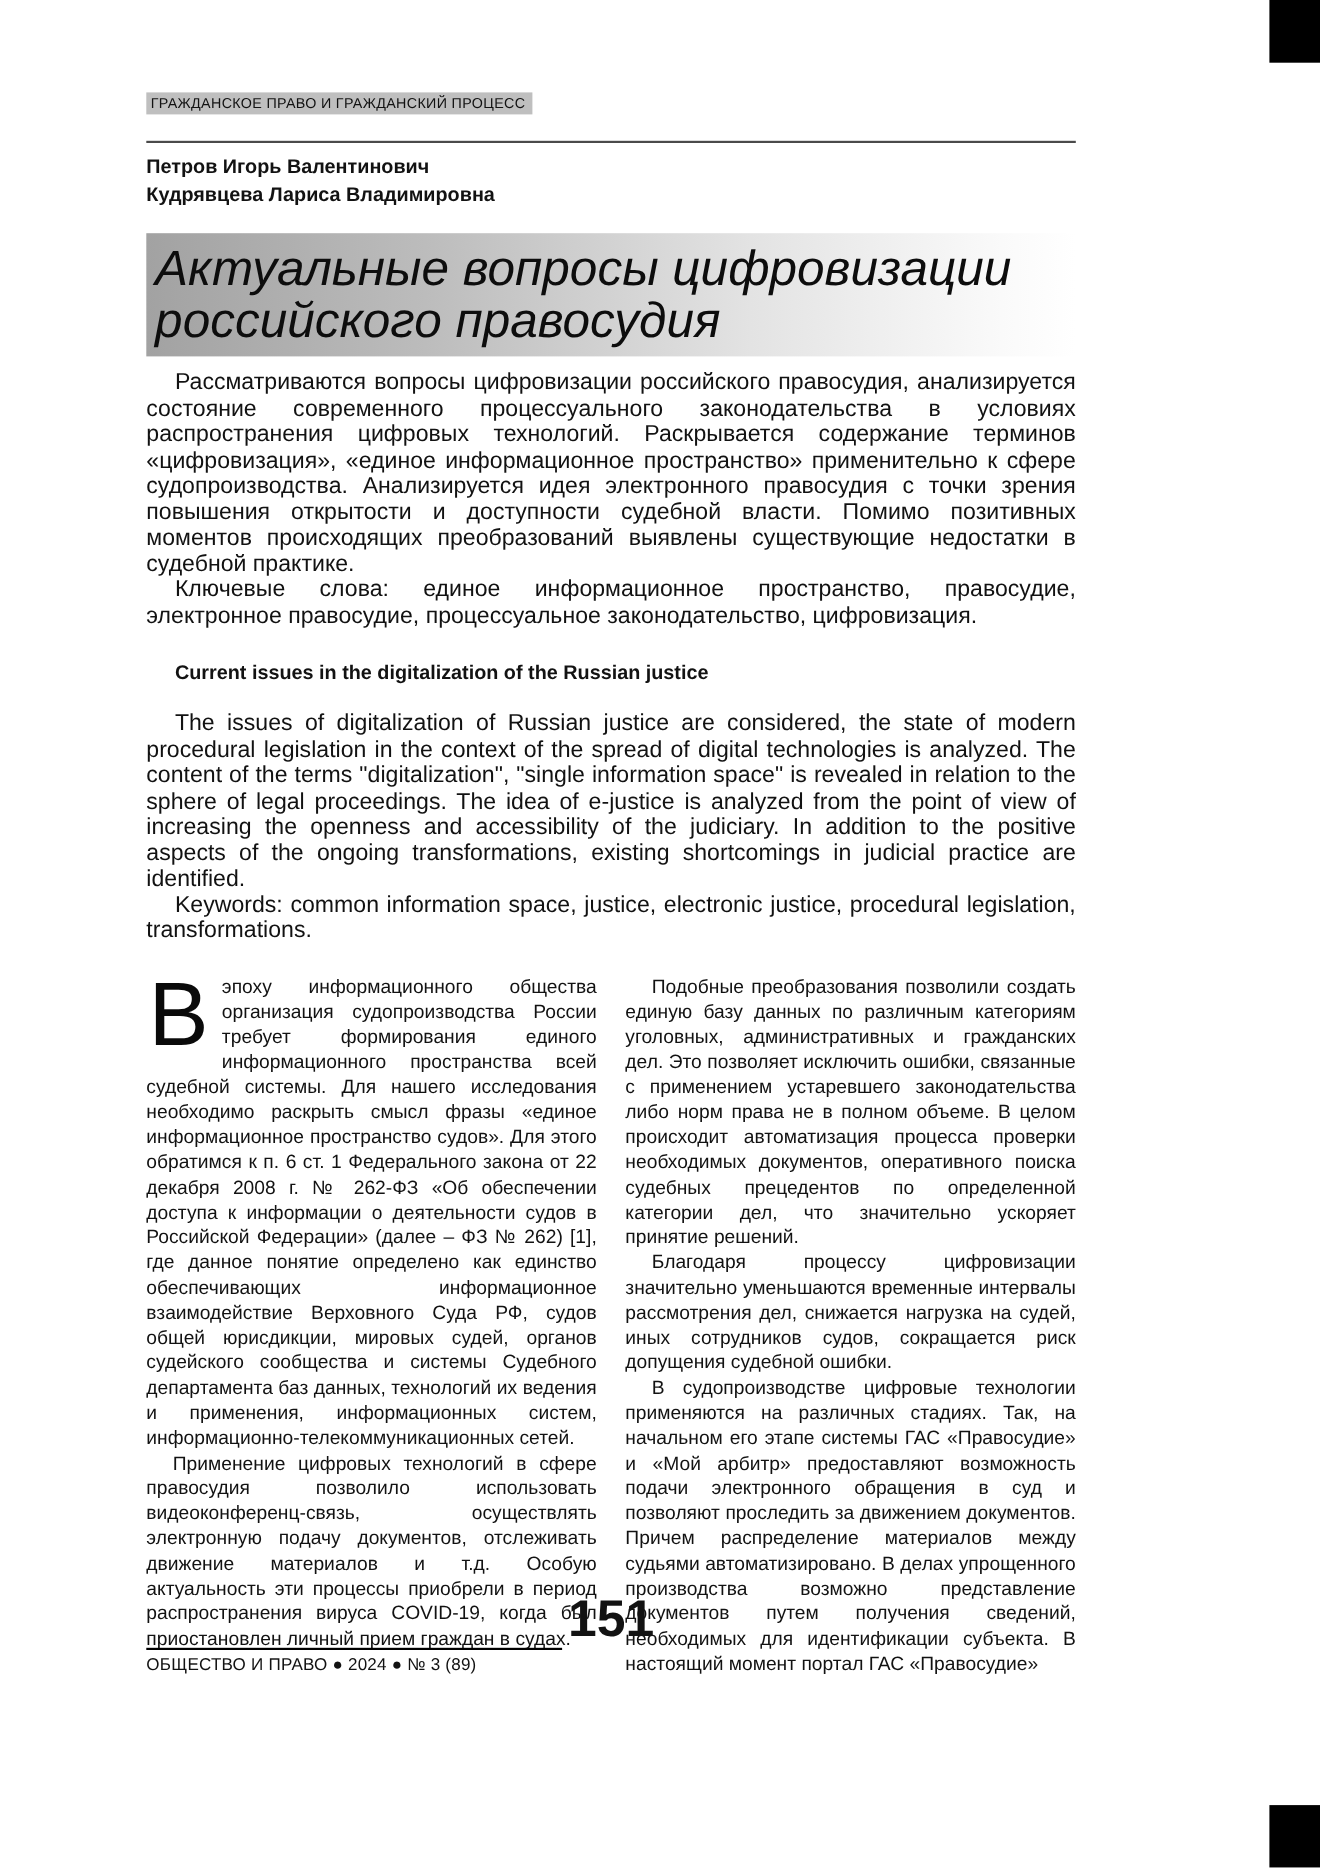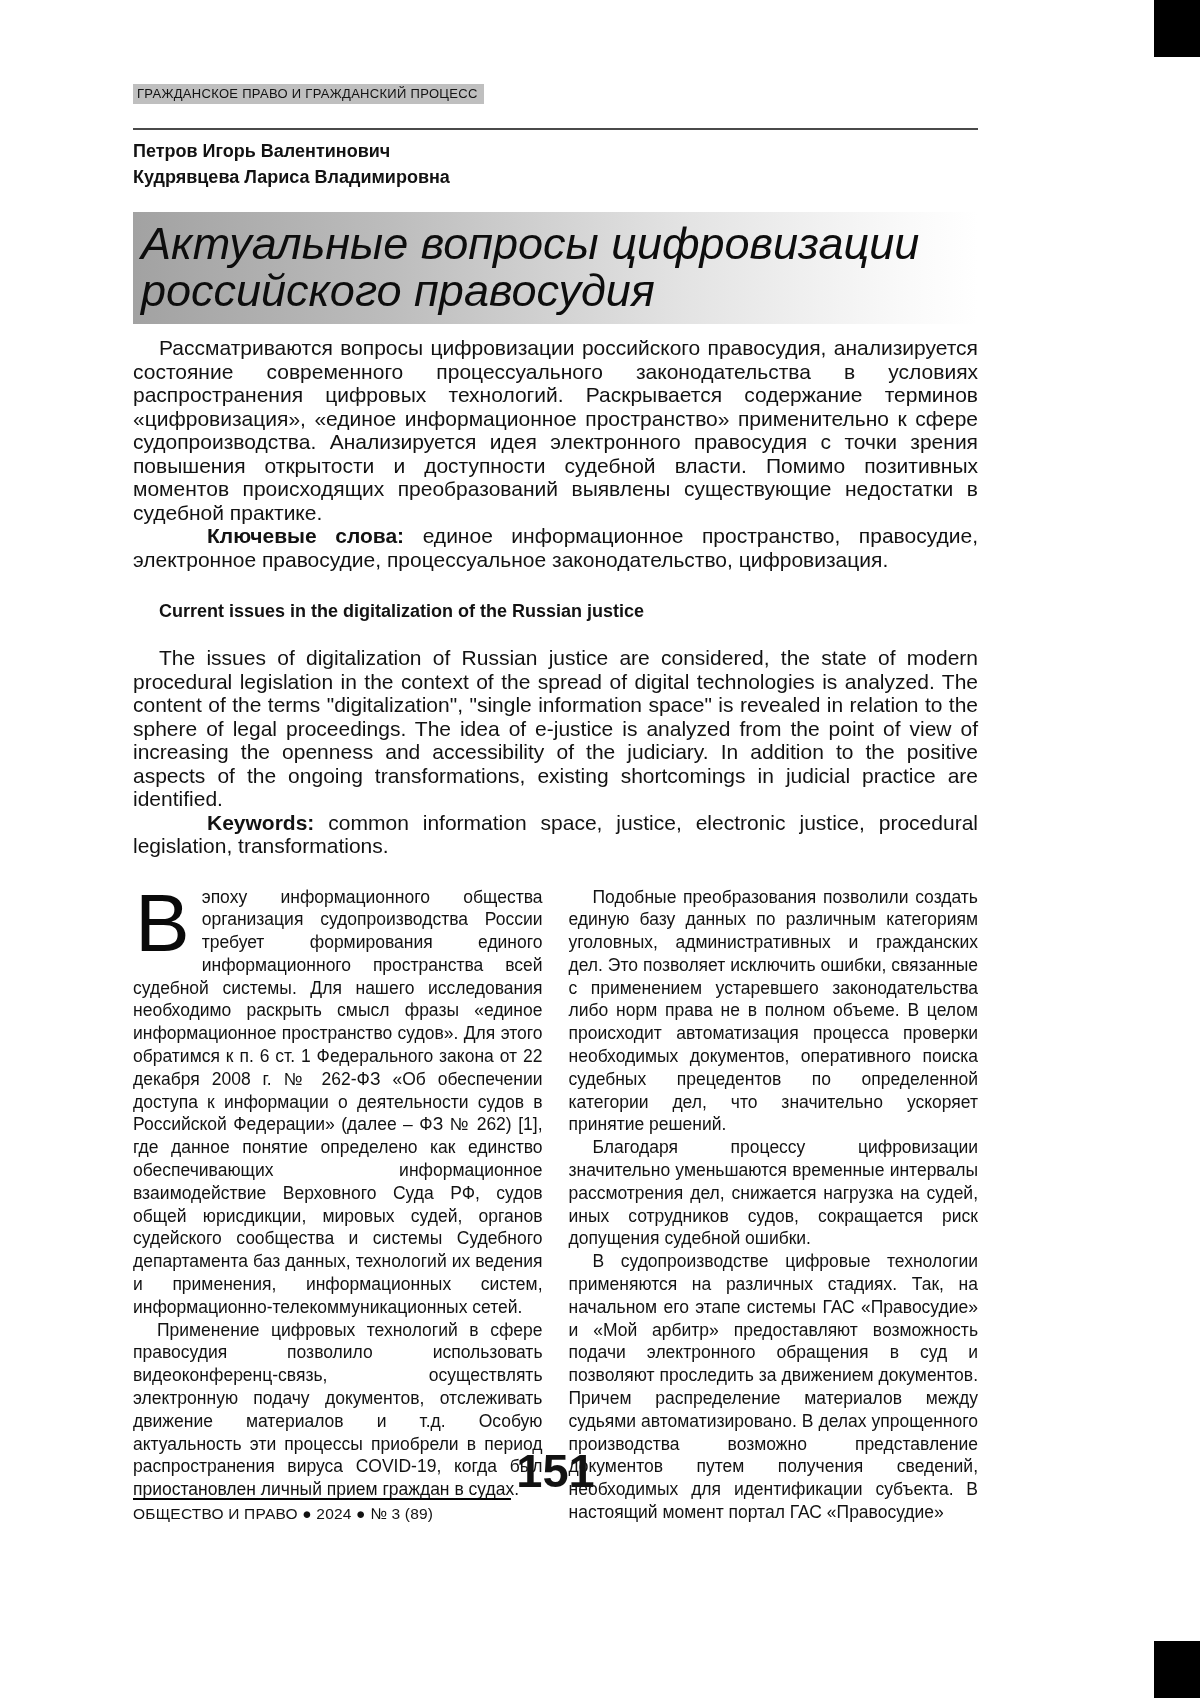--- a/index.html
+++ b/index.html
@@ -50,21 +50,21 @@
     color: #0d0d0d;
   }
 
   .abstract, .keywords, .body-par {
     font-size: 21px;
     line-height: 23.5px;
     text-align: justify;
     text-indent: 26px;
   }
   .abstract.first-block { margin-top: 12px; }
-  .bold { font-weight: bold; margin-left: 48px; }
+  .bold { font-weight: normal; }
 
   .en-title {
     font-size: 18px;
     font-weight: bold;
     text-indent: 26px;
     margin-top: 30px;
     margin-bottom: 24px;
   }
 
   .columns {

